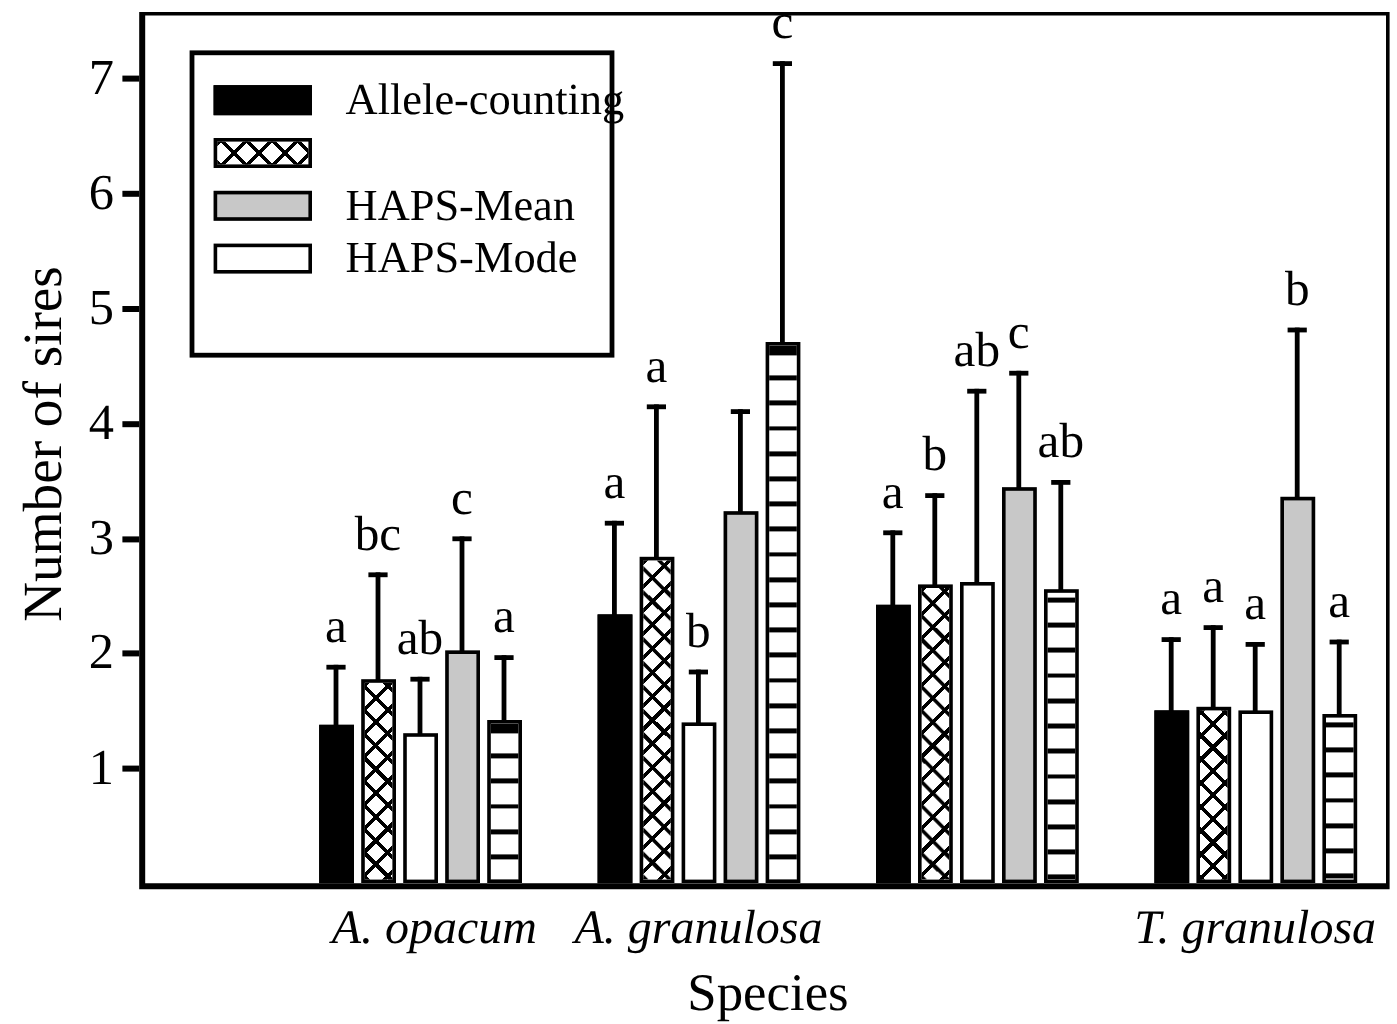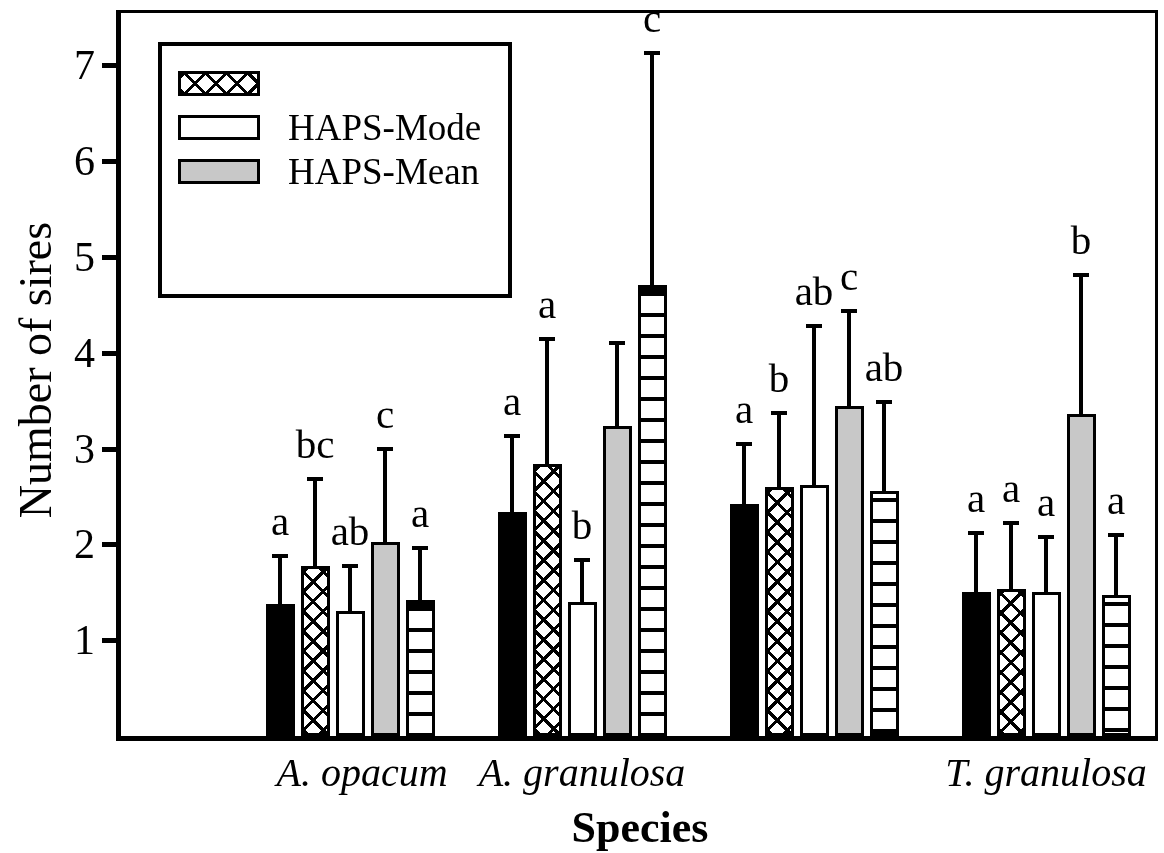--- a/index.html
+++ b/index.html
@@ -32,21 +32,21 @@
   .ecap{position:absolute;width:16px;height:4px;background:#000;}
   .sig{position:absolute;width:100px;text-align:center;font-size:41px;line-height:41px;}
   .ytick{position:absolute;left:102px;width:14px;height:5px;background:#000;}
   .yticklabel{position:absolute;left:20px;width:75px;text-align:right;font-size:42px;line-height:46px;height:46px;}
   .ylabel{
     position:absolute;left:10px;top:370px;white-space:nowrap;
     font-size:46px;line-height:52px;
     transform:rotate(-90deg) translateX(-50%);transform-origin:left top;
   }
   .species{position:absolute;top:750px;width:300px;text-align:center;font-style:italic;font-size:40px;line-height:46px;}
-  .xlabel{position:absolute;left:490px;top:804px;width:300px;text-align:center;font-size:44px;line-height:48px;font-weight:bold;}
+  .xlabel{position:absolute;left:490px;top:804px;width:300px;text-align:center;font-size:44px;line-height:48px;}
   .legend{
     position:absolute;left:158px;top:42px;width:354px;height:256px;
     box-sizing:border-box;border:4px solid #000;background:#fff;
     display:flex;flex-direction:column;gap:19px;padding:25px 0 0 16px;
   }
   .lrow{display:flex;align-items:center;height:25px;}
   .lswatch{width:82px;height:25px;box-sizing:border-box;border:3px solid #000;flex:0 0 auto;}
   .lswatch.sw-hlines{
     background-color:#fff;
     background-image:repeating-linear-gradient(180deg,#000 0 3px,rgba(0,0,0,0) 3px 10px);
@@ -143,29 +143,33 @@
         <div class="ecap" style="left: 755px; bottom: 332.258px;"></div>
         <div class="sig" style="left: 713px; bottom: 348.258px;">ab</div>
         <div class="bar pat-hlines" style="left: 981px; height: 140.826px;"></div>
         <div class="eline" style="left: 993px; bottom: 138.826px; height: 64.27px;"></div>
         <div class="ecap" style="left: 987px; bottom: 199.096px;"></div>
         <div class="sig" style="left: 945px; bottom: 215.096px;">a</div>
       </div>
   </div>
   <div class="legend">
       <div class="lrow">
+        <div class="lswatch pat-solid"></div>
+        <div class="llabel">Allele-counting</div>
+      </div>
+      <div class="lrow">
         <div class="lswatch sw-cross"></div>
+      </div>
+      <div class="lrow">
+        <div class="lswatch pat-gray"></div>
+        <div class="llabel">HAPS-Mean</div>
       </div>
       <div class="lrow">
         <div class="lswatch pat-white"></div>
         <div class="llabel">HAPS-Mode</div>
-      </div>
-      <div class="lrow">
-        <div class="lswatch pat-gray"></div>
-        <div class="llabel">HAPS-Mean</div>
       </div>
     </div>
   <div class="xlabel">Species</div>
 <div class="ytick" style="top: 638.2px;"></div>
     <div class="yticklabel" style="top: 617.2px;">1</div>
     <div class="ytick" style="top: 542.4px;"></div>
     <div class="yticklabel" style="top: 521.4px;">2</div>
     <div class="ytick" style="top: 446.6px;"></div>
     <div class="yticklabel" style="top: 425.6px;">3</div>
     <div class="ytick" style="top: 350.8px;"></div>

